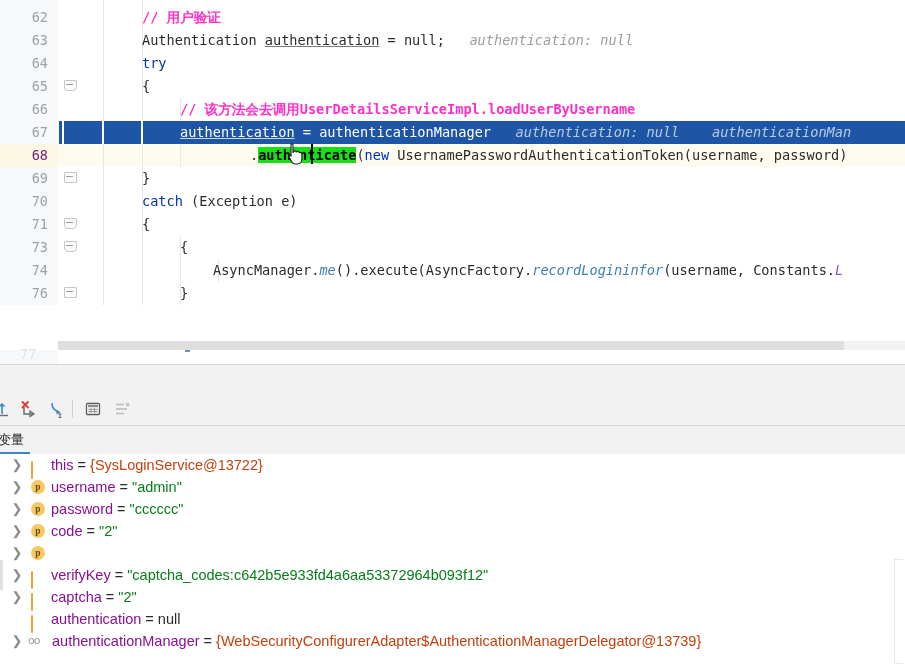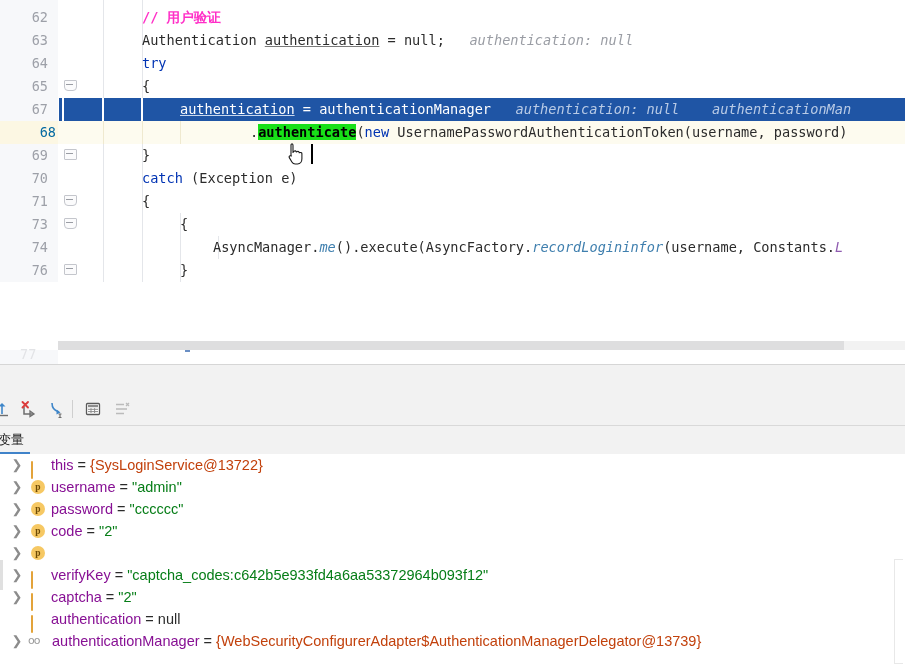--- a/index.html
+++ b/index.html
@@ -64,21 +64,21 @@
 
   
   .guide { position:absolute; top:0; width:1px; height:23px; background:#e4e6ea; }
   .g1{ left:103px; } .g2{ left:142px; } .g3{ left:180px; } .g4{ left:218px; }
   .selblock{
     position:absolute; top:0; height:23px; background:#1f55a5;
   }
   .row.sel .codecell { color:#ffffff; }
   .row.caret { background:#fdfbef; }
   .row.caret .gutter-bg { background:#fcf7e3; }
-  .row.caret .lnum { color:#0369a1;margin-left:8px; }
+  .row.caret .lnum { color:#701a75; }
 
   
   .kw      { color:#0033b3; }
   .cmt     { color:#ff2fc7; font-weight:bold; }
   .ident   { color:#2b2b2b; }
   .fieldit { color:#3f7fae; font-style:italic; }
   .constit { color:#8f5bb0; font-style:italic; }
   .under   { text-decoration:underline; text-decoration-color:#7a7a7a; }
   .hint    { color:#9a9da4; font-style:italic; }
   .row.sel .hint { color:#b9cbe6; }
@@ -271,20 +271,29 @@
       <div class="gutter-bg"></div>
       <div class="lnum">65</div>
       <div class="fold">
           <i class="tri"></i>
         </div>
       <div class="guide g1"></div>
       <div class="guide g2"></div>
       <div class="codecell"><span style="padding-left:62px;"></span><span>{</span></div>
     </div>
 
+    <div class="row">
+      <div class="gutter-bg"></div>
+      <div class="lnum">66</div>
+      <div class="fold"></div>
+      <div class="guide g1"></div>
+      <div class="guide g2"></div>
+      <div class="guide g3"></div>
+      <div class="codecell"><span style="padding-left:100px;"></span><span class="cmt">// 该方法会去调用UserDetailsServiceImpl.loadUserByUsername</span></div>
+    </div>
 
     <div class="row sel">
       <div class="gutter-bg"></div>
       <div class="lnum">67</div>
       <div class="selblock" style="left:59px;width:3px;"></div>
       <div class="selblock" style="left:64px;width:38px;"></div>
       <div class="selblock" style="left:104px;width:37px;"></div>
       <div class="selblock" style="left:143px;width:762px;"></div>
       <div class="codecell"><span style="padding-left:100px;"></span><span class="under">authentication</span><span> = authenticationManager</span><span>   </span><span class="hint">authentication: null</span><span>    </span><span class="hint">authenticationMan</span></div>
     </div>

